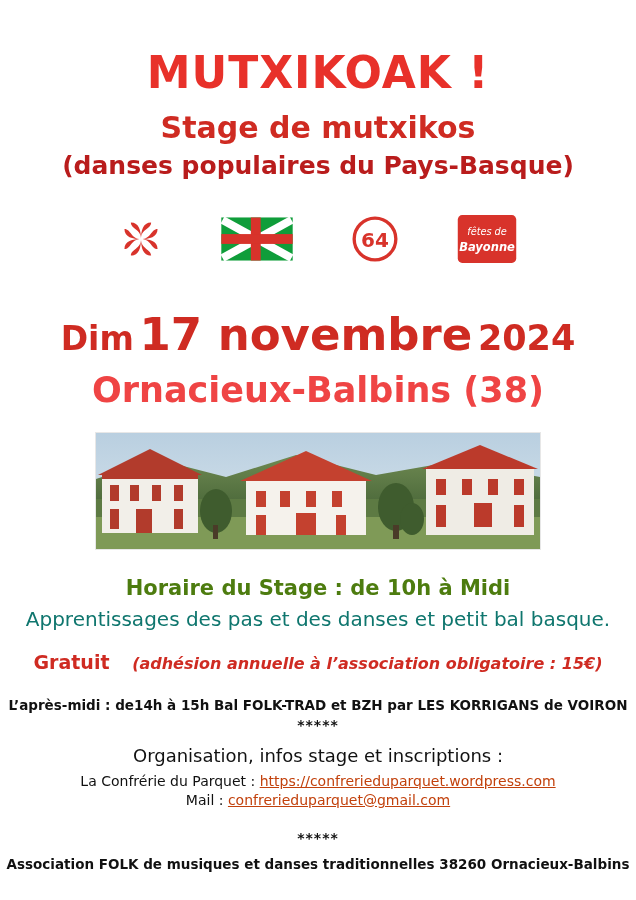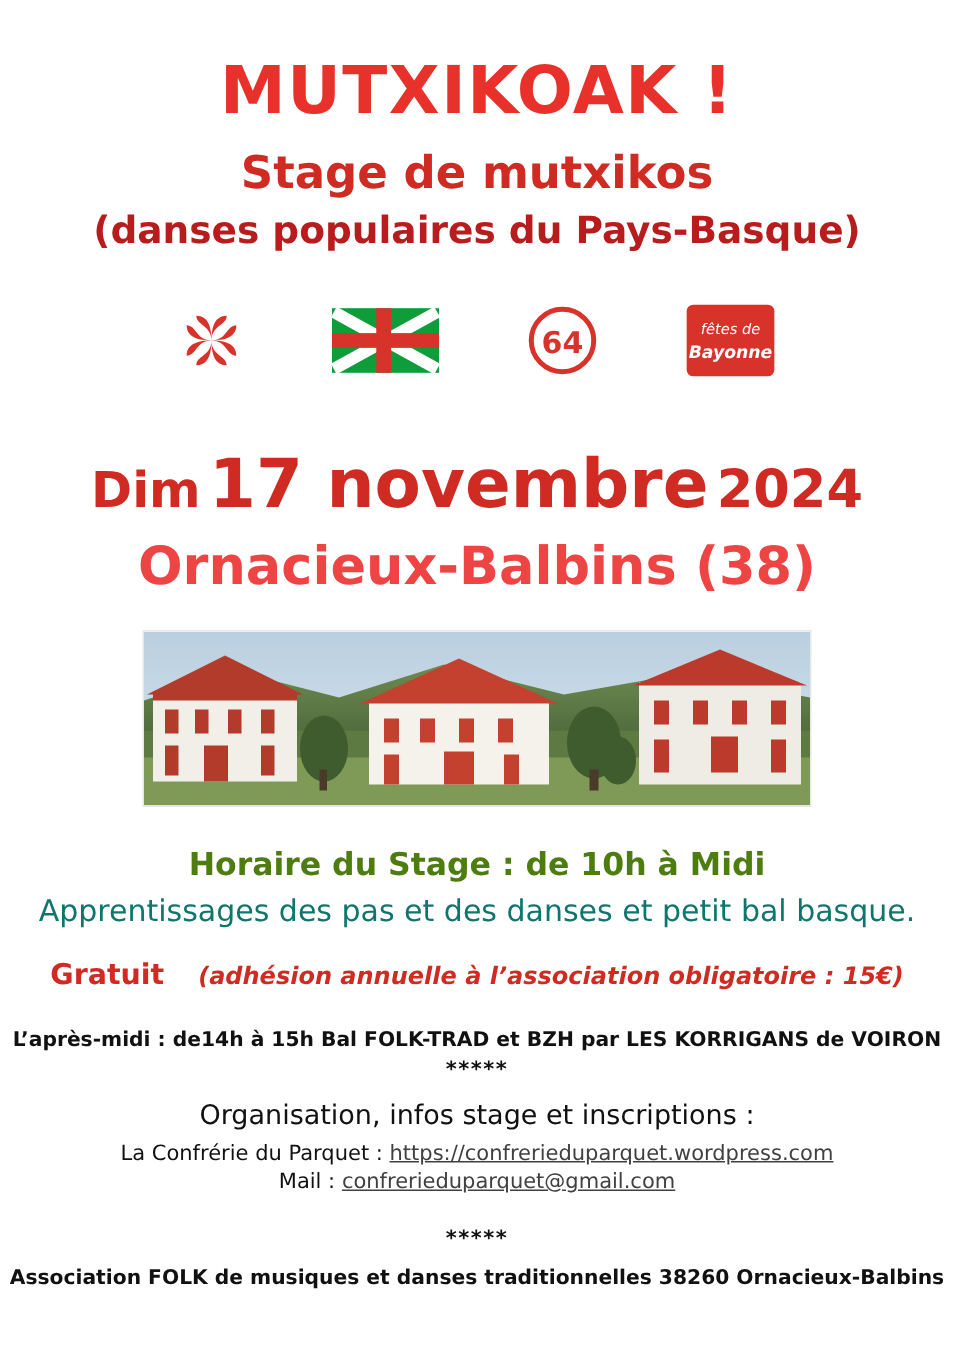--- a/index.html
+++ b/index.html
@@ -15,21 +15,21 @@
     overflow: hidden;
   }
   .poster {
     position: relative;
     width: 636px;
     height: 900px;
     background: #ffffff;
     text-align: center;
   }
   .title-main {
-    margin: 0;
+    margin: 12px;
     padding-top: 38px;
     font-family: "DejaVu Sans", sans-serif;
     font-weight: bold;
     font-size: 44px;
     letter-spacing: 1px;
     color: #e8312a;
     line-height: 1.05;
   }
   .title-sub {
     margin: 14px 0 0 0;
@@ -130,21 +130,21 @@
   .orga {
     margin-top: 12px;
     font-size: 18px;
     color: #111;
   }
   .orga-line {
     margin-top: 7px;
     font-size: 14px;
   }
   .orga-line a, .link {
-    color: #404040;
+    color: #c2410c;
     text-decoration: underline;
   }
   .mail-line {
     margin-top: 3px;
     font-size: 14px;
   }
   .stars2 {
     margin-top: 22px;
     font-size: 14px;
     font-weight: bold;

